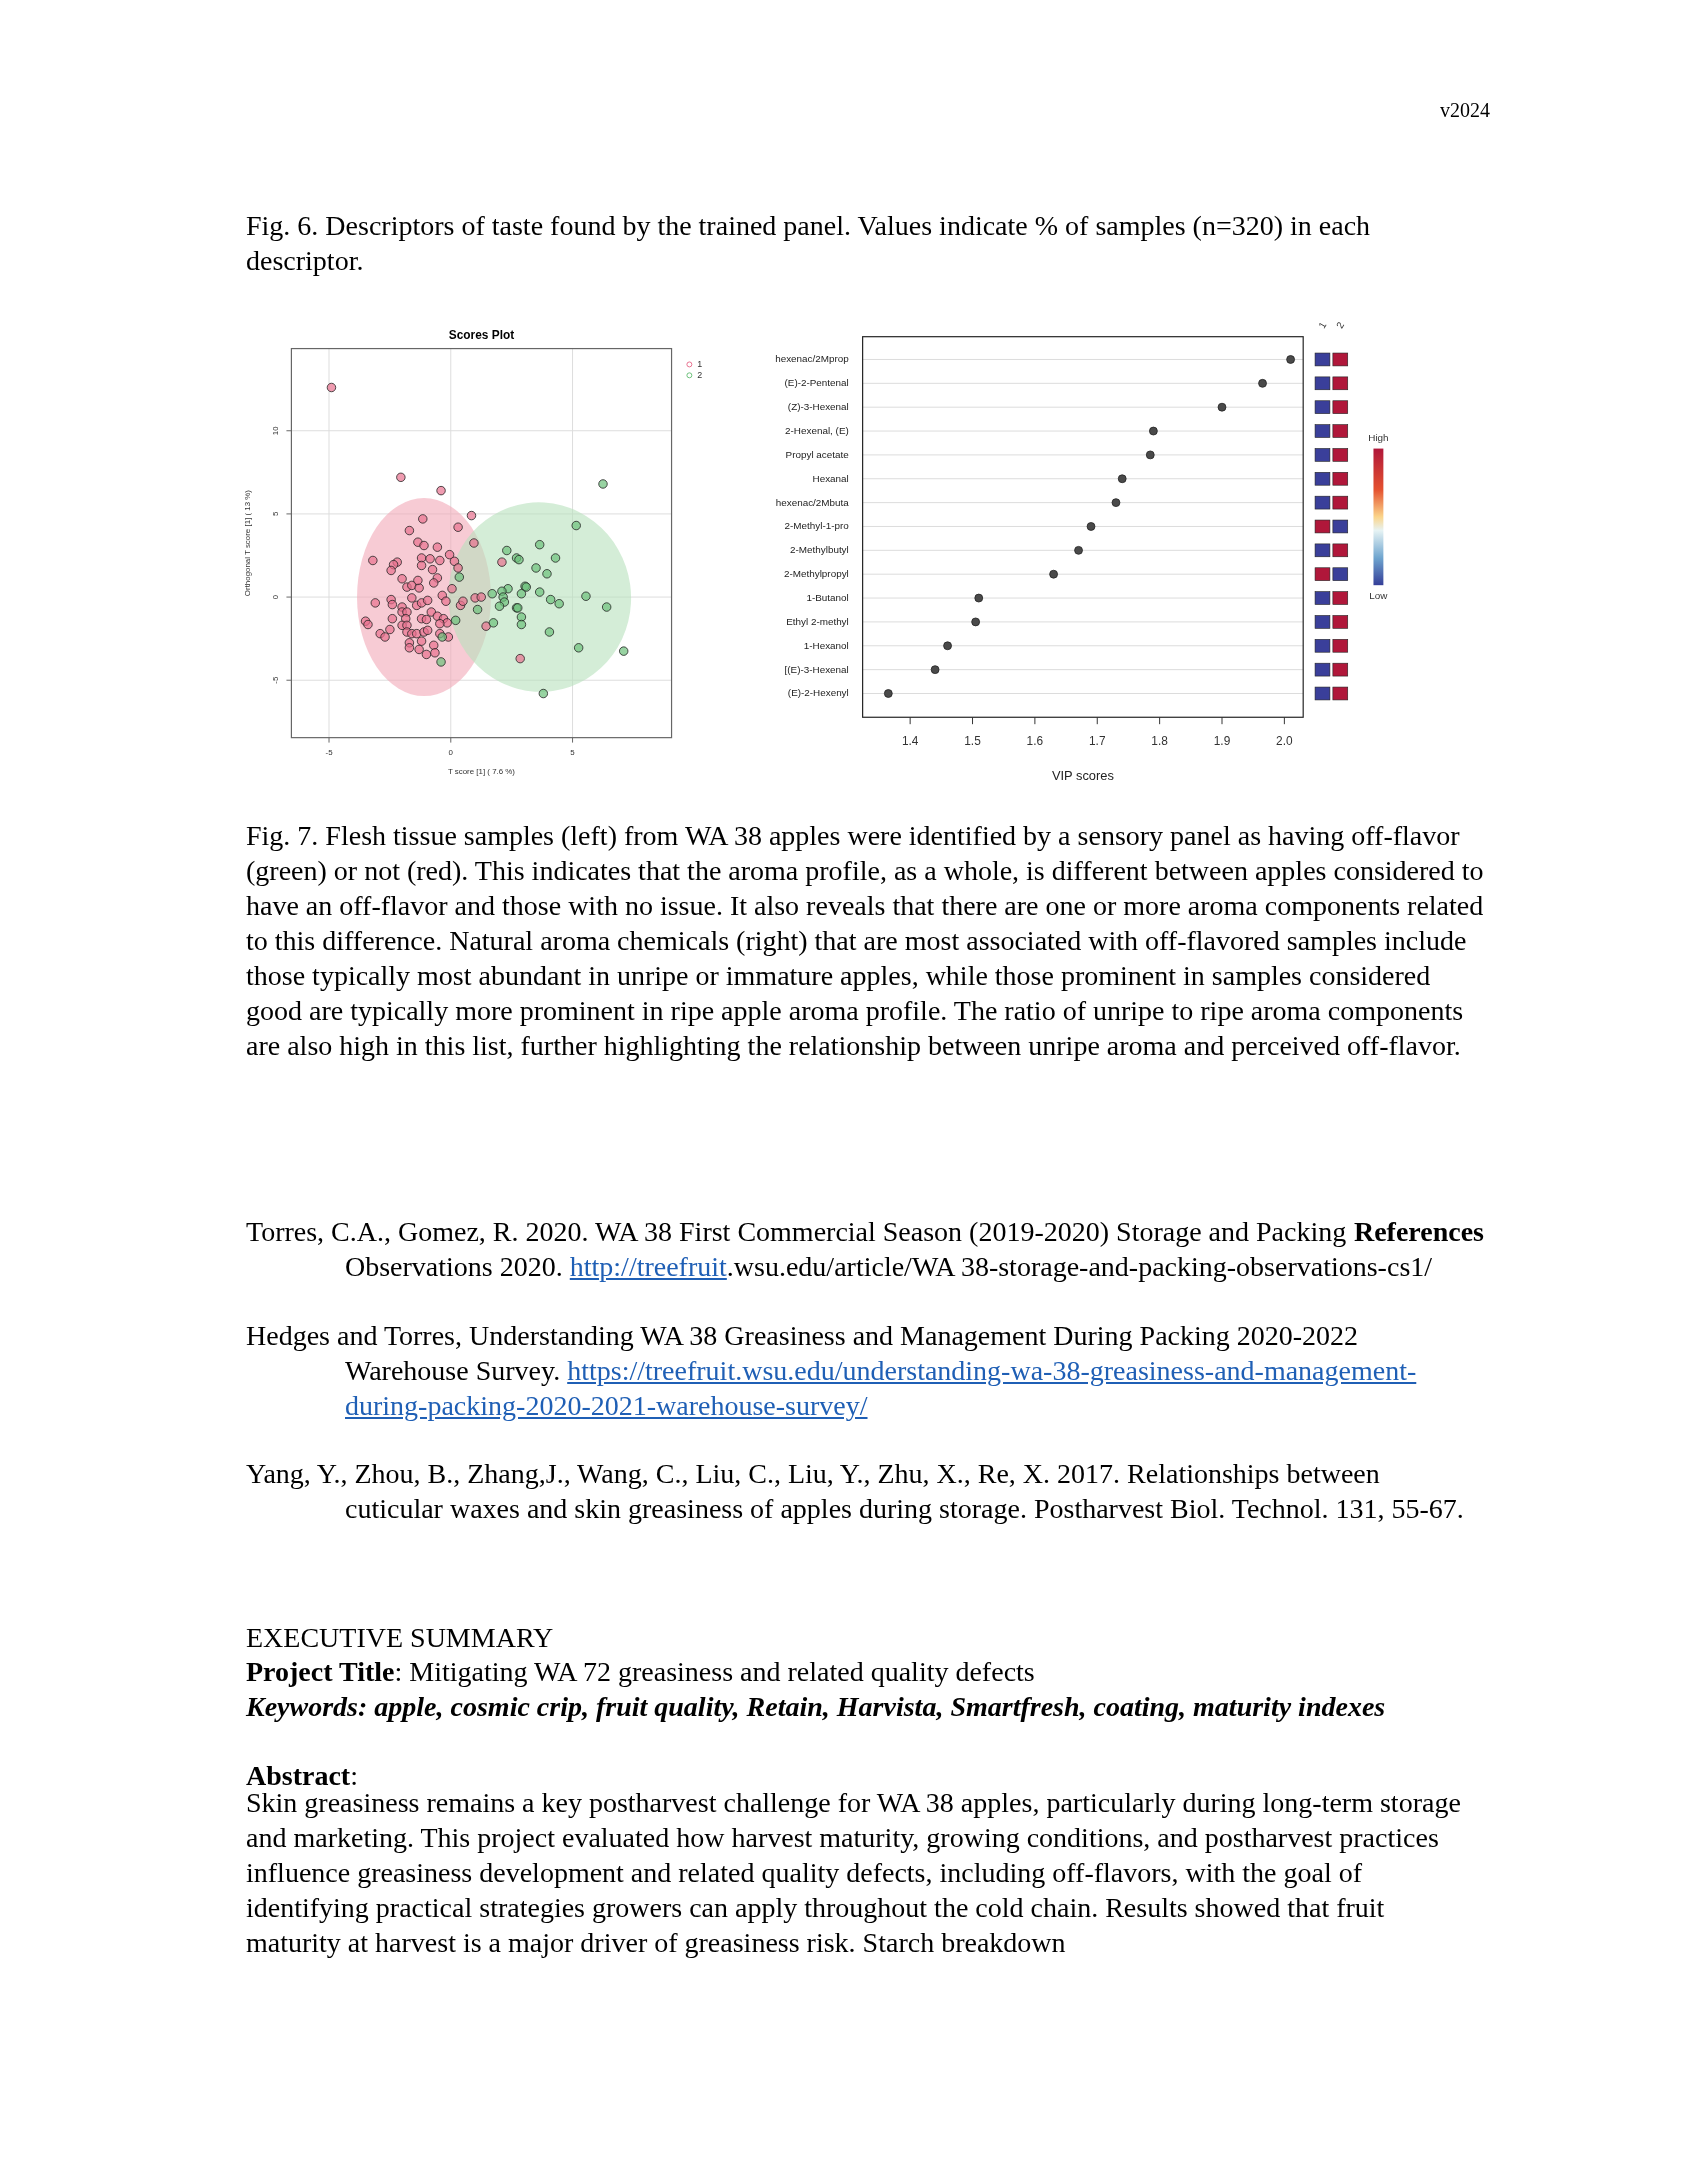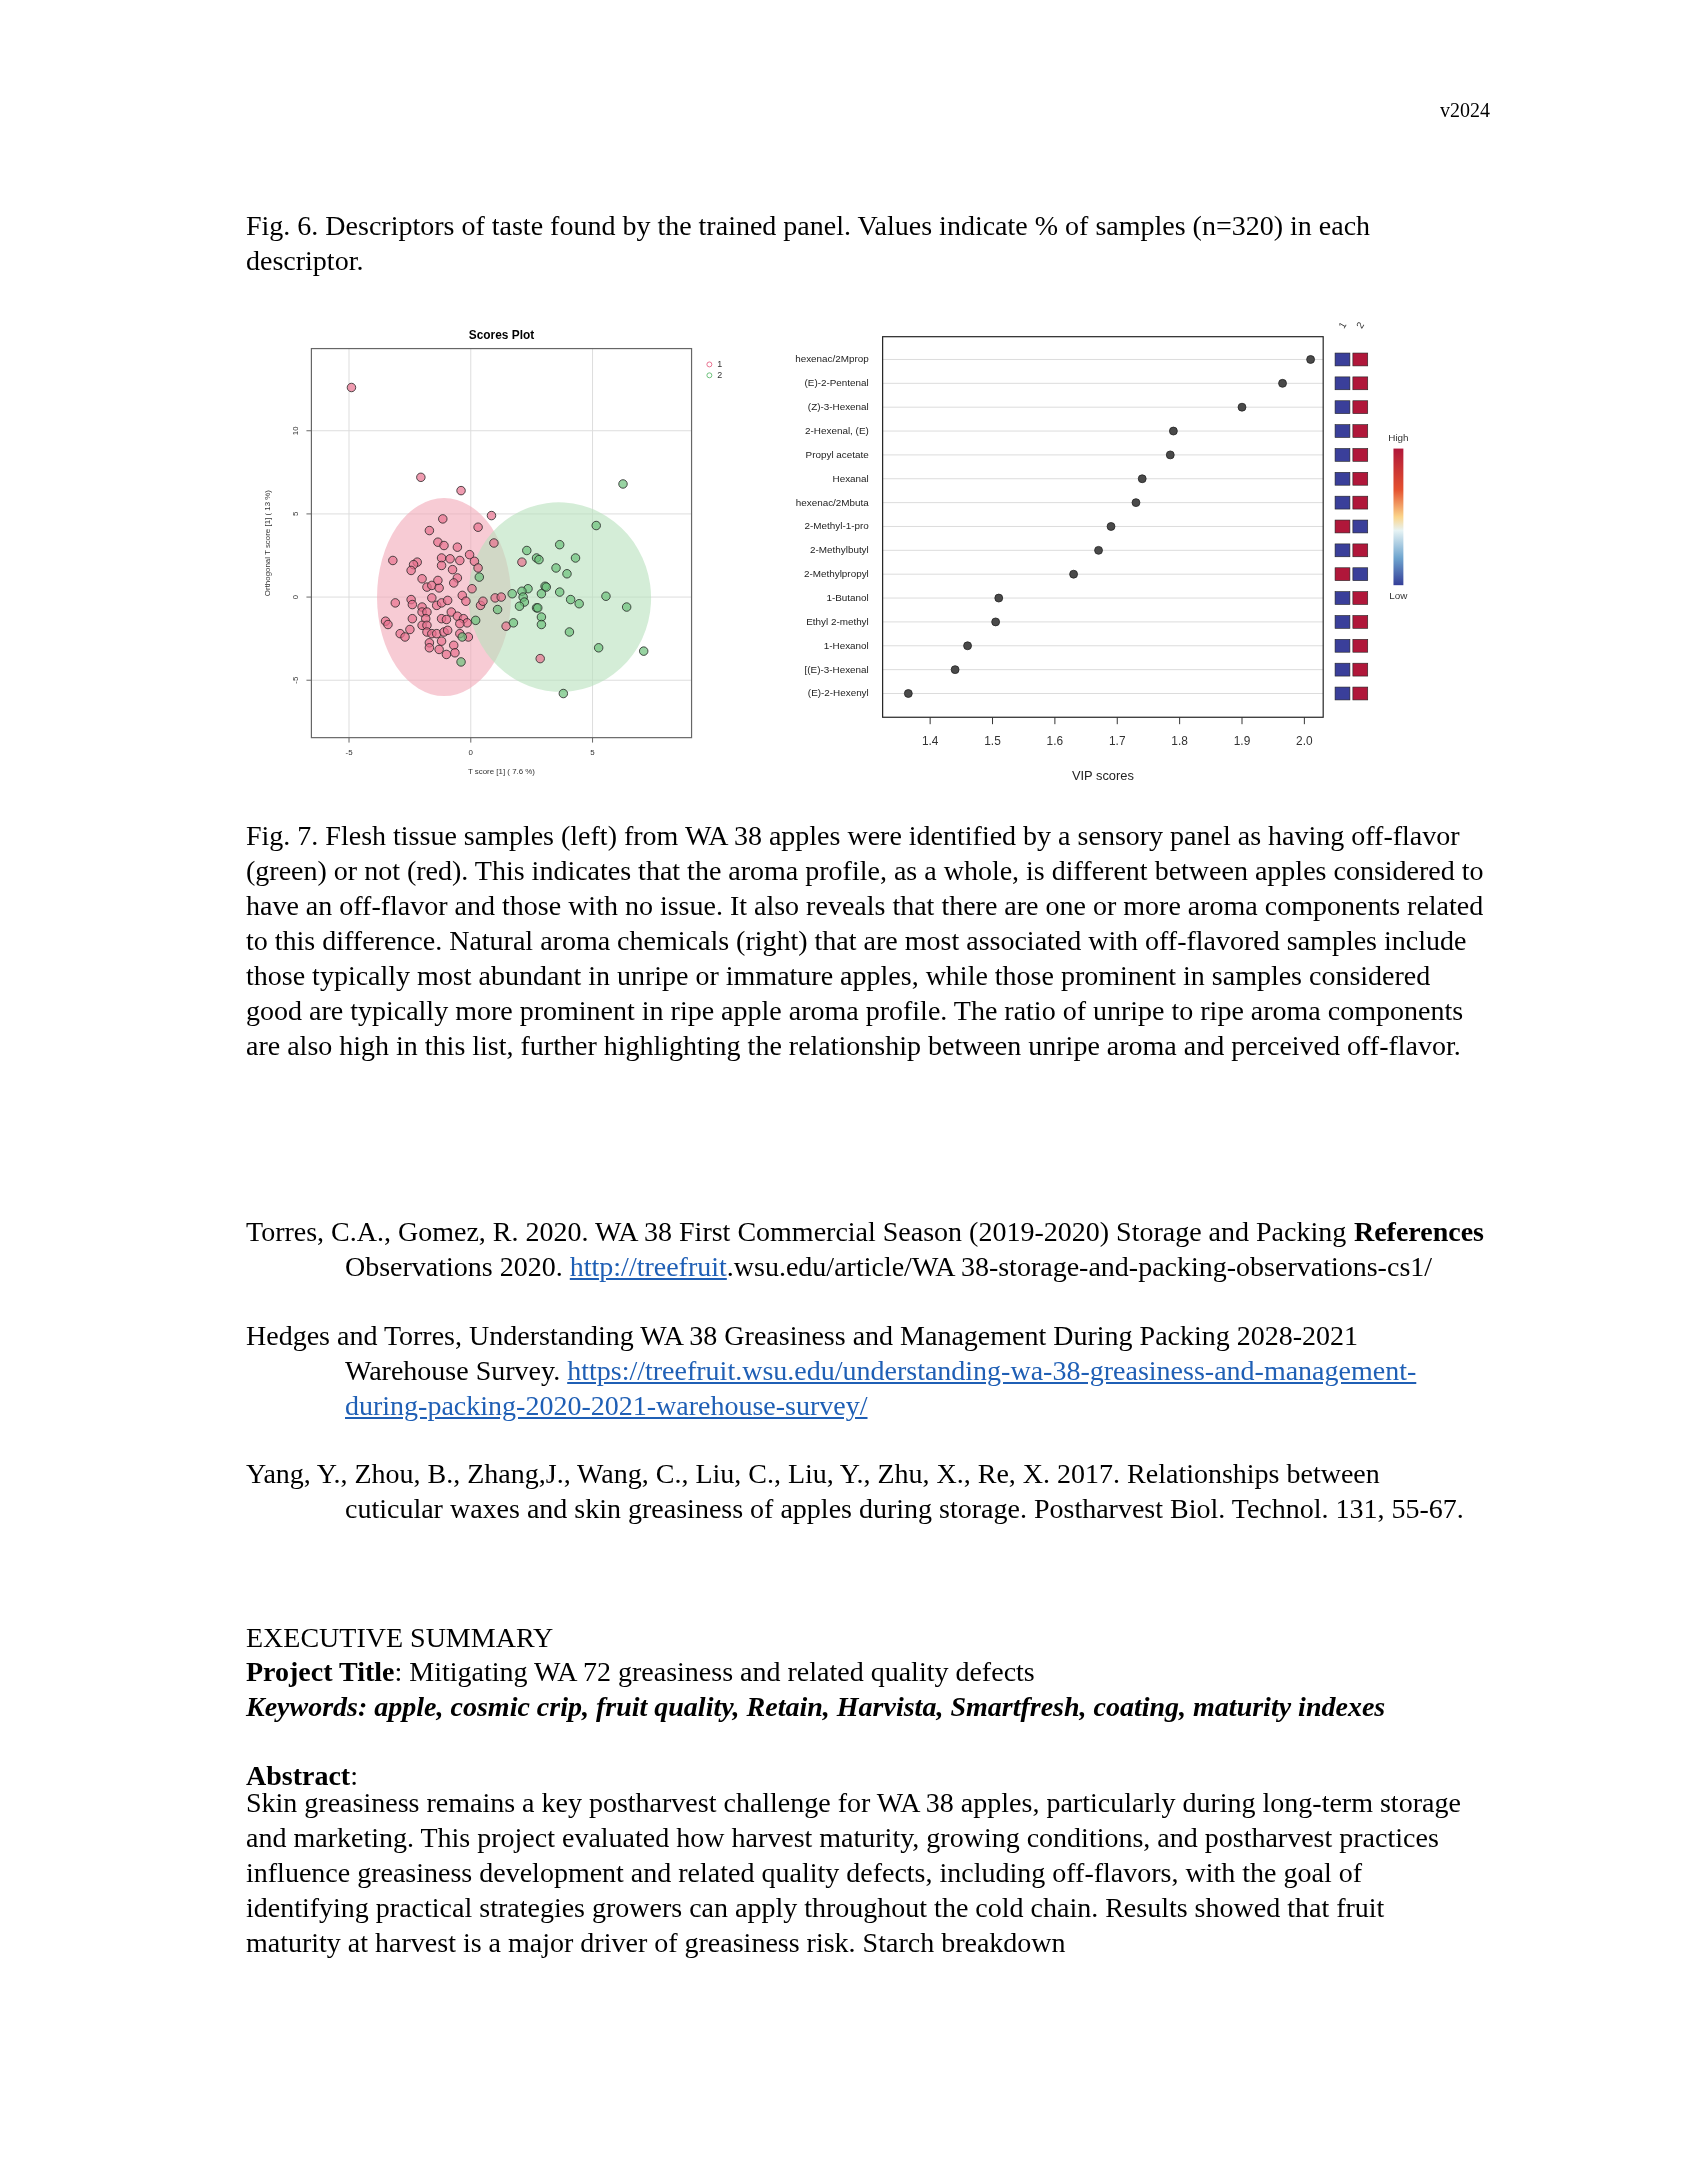--- a/index.html
+++ b/index.html
@@ -15,21 +15,21 @@
   .ref1 { top: 1214px; }
   .ref2 { top: 1318px; }
   .ref3 { top: 1456px; }
   a.link { color: #1f5fb5; text-decoration: underline; text-align: right; }
   .exec-heading { top: 1620px; }
   .proj-title { top: 1654px; }
   .keywords { top: 1689px; font-style: italic; font-weight: bold; }
   .abstract-heading { top: 1758px; font-weight: bold; }
   .abstract-body { top: 1741px; margin-top: 44px; }
   .b { font-weight: bold; }
-  .figure-wrap { position: absolute; left: 252px; top: 307px; width: 1188px; height: 495px; }
+  .figure-wrap { position: absolute; left: 232px; top: 307px; width: 1188px; height: 495px; }
   svg text { font-family: "Liberation Sans", sans-serif; }
 </style>
 </head>
 <body>
 
 <div class="header-version">v2024</div>
 
 <div class="text caption6">Fig. 6. Descriptors of taste found by the trained panel. Values indicate % of samples (n=320) in each descriptor.</div>
 
 <div class="figure-wrap">
@@ -296,21 +296,21 @@
 </div>
 
 <div class="text caption7">Fig. 7. Flesh tissue samples (left) from WA 38 apples were identified by a sensory panel as having off-flavor (green) or not (red).  This indicates that the aroma profile, as a whole, is different between apples considered to have an off-flavor and those with no issue.  It also reveals that there are one or more aroma components related to this difference.  Natural aroma chemicals (right) that are most associated with off-flavored samples include those typically most abundant in unripe or immature apples, while those prominent in samples considered good are typically more prominent in ripe apple aroma profile.  The ratio of unripe to ripe aroma components are also high in this list, further highlighting the relationship between unripe aroma and perceived off-flavor.</div>
 
 <div class="text refs-heading">References</div>
 
 <div class="ref ref1">
   <span>Torres, C.A., Gomez, R. 2020. WA 38 First Commercial Season (2019-2020) Storage and Packing Observations 2020. </span><a class="link">http://treefruit</a><span>.wsu.edu/article/WA 38-storage-and-packing-observations-cs1/</span>
 </div>
 <div class="ref ref2">
-  <span>Hedges and Torres, Understanding WA 38 Greasiness and Management During Packing 2028-2021 Warehouse Survey. </span><a class="link">https://treefruit.wsu.edu/understanding-wa-38-greasiness-and-management-during-packing-2020-2021-warehouse-survey/</a>
+  <span>Hedges and Torres, Understanding WA 38 Greasiness and Management During Packing 2020-2022 Warehouse Survey. </span><a class="link">https://treefruit.wsu.edu/understanding-wa-38-greasiness-and-management-during-packing-2020-2021-warehouse-survey/</a>
 </div>
 <div class="ref ref3">
   <span>Yang, Y., Zhou, B., Zhang,J., Wang, C., Liu, C., Liu, Y., Zhu, X., Re, X. 2017. Relationships between cuticular waxes and skin greasiness of apples during storage. Postharvest Biol. Technol. 131, 55-67.</span>
 </div>
 
 <div class="text exec-heading">EXECUTIVE SUMMARY</div>
 <div class="text proj-title">
   <span class="b">Project Title</span><span>: Mitigating WA 72 greasiness and related quality defects</span>
 </div>
 <div class="text keywords">Keywords: apple, cosmic crip, fruit quality, Retain, Harvista, Smartfresh, coating, maturity indexes</div>

